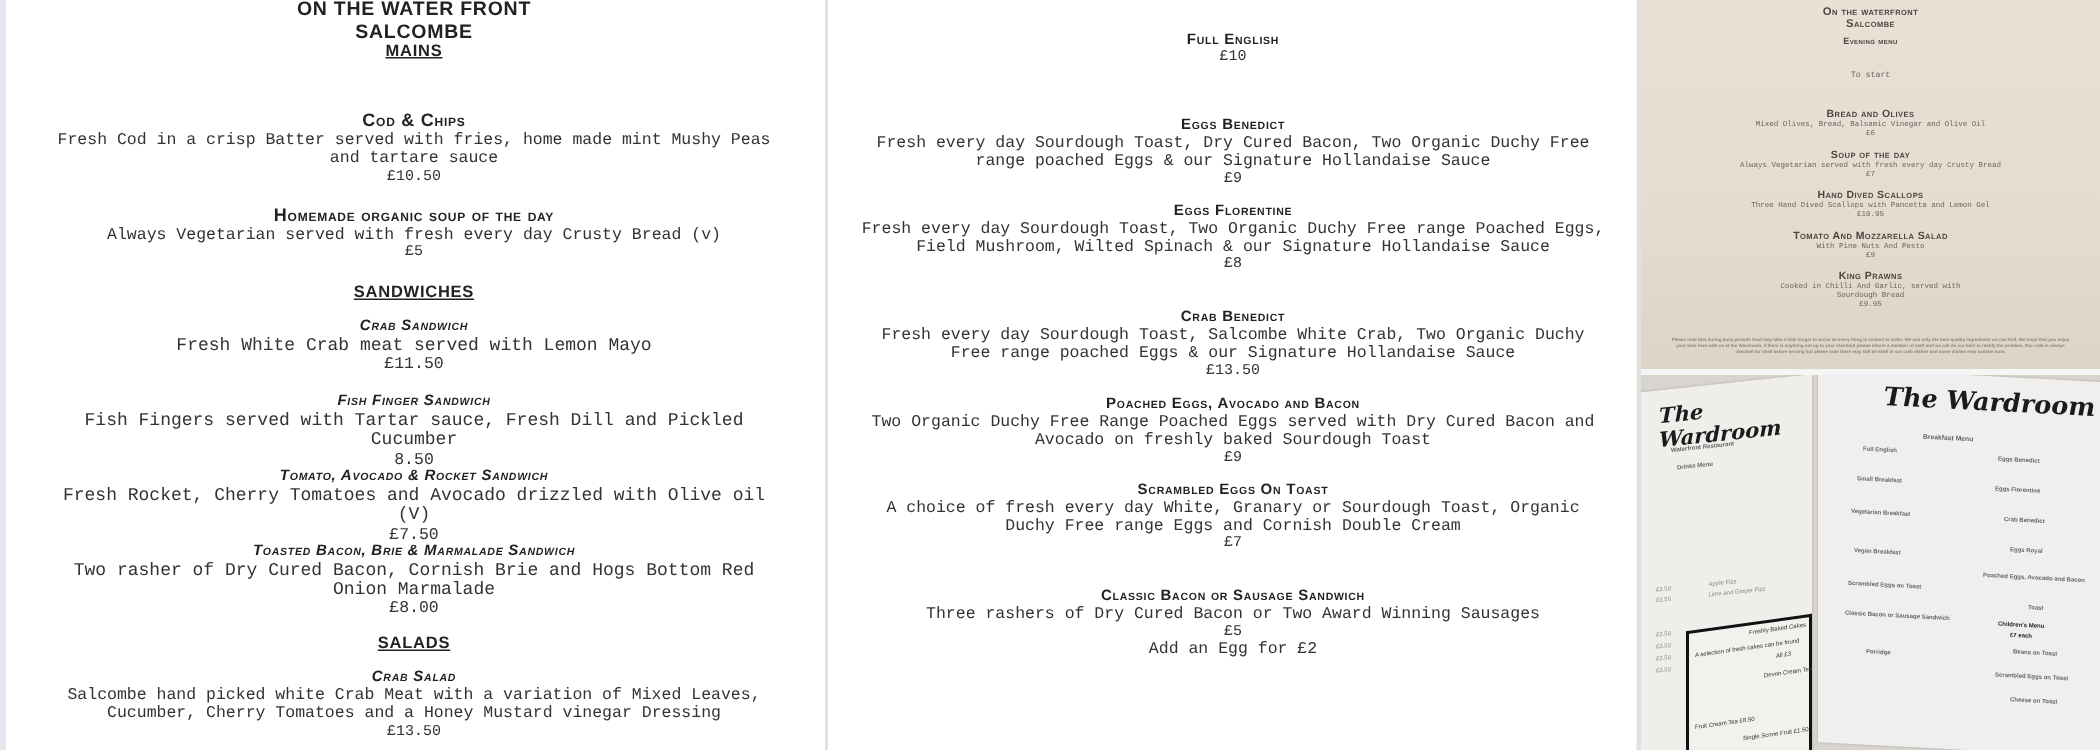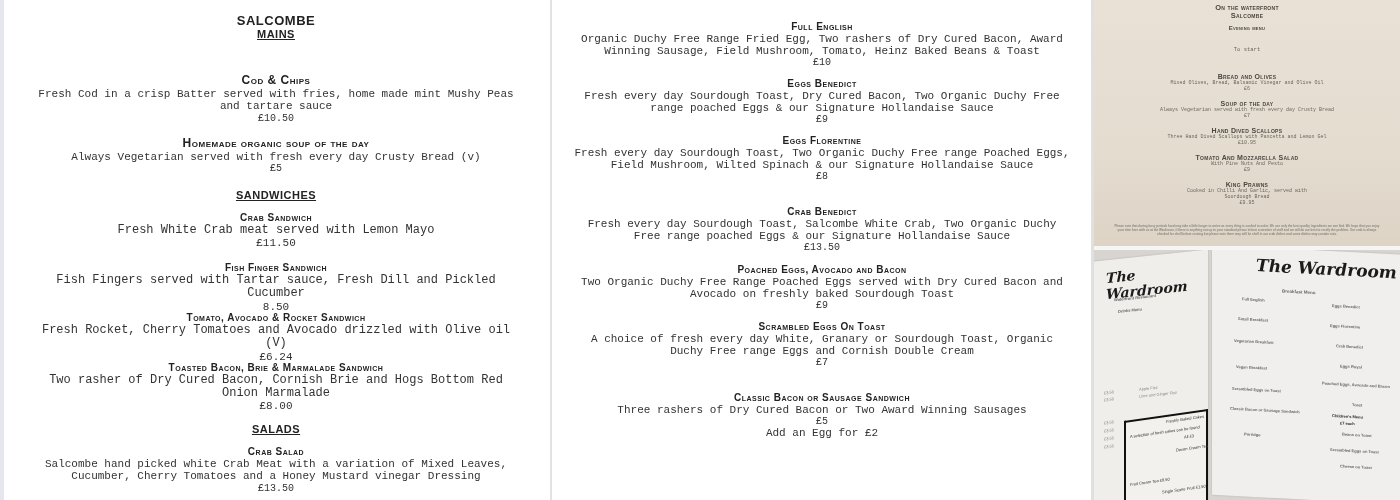--- a/index.html
+++ b/index.html
@@ -17,21 +17,21 @@
   .caps { font-family: "Liberation Sans", sans-serif; font-weight: bold; font-variant: small-caps; letter-spacing: 0.5px; color: #222; }
   .sec { font-family: "Liberation Sans", sans-serif; font-weight: bold; text-decoration: underline; letter-spacing: 0.5px; }
   .desc { font-size: 11px; color: #333; }
   .price { font-size: 10px; color: #333; }
 
   
   #p-left .t1 { position:absolute; left:0; width:544px; top:-1px; font-size:13px; }
   #p-left .t2 { position:absolute; left:0; width:544px; top:14px; font-size:13px; }
   #p-left .blk { position:absolute; left:30px; width:484px; }
   #p-left .h { font-size: 12px; }
-  #p-left .hs { font-size: 10px; }
+  #p-left .hs { font-size: 10px; font-style: italic; }
   #p-left .sec { font-size: 11px; }
 
   
   #p-mid .blk { position:absolute; left:20px; width:500px; }
   #p-mid .hs { font-size: 10px; }
   #p-mid .desc { font-size: 11px; line-height: 12px; }
 
   
   #p-rt .blk { position:absolute; left:0; width:306px; text-align:center; color:#4a4640; }
   #p-rt .hs { font-family:"Liberation Sans",sans-serif; font-weight:bold; font-variant:small-caps; font-size:7px; letter-spacing:0.3px; }
@@ -41,20 +41,21 @@
   
   .sheet { position:absolute; background:#f1efec; box-shadow: 0 0 2px rgba(0,0,0,0.2); }
   .logo { position:absolute; font-family:"DejaVu Serif", serif; font-style:italic; font-weight:bold; color:#1b1b1b; }
   .tiny { position:absolute; font-size:4px; color:#8a8a8a; font-family:"Liberation Sans",sans-serif; white-space:nowrap; }
   .smallh { position:absolute; font-size:4px; color:#666; font-family:"Liberation Sans",sans-serif; font-weight:bold; white-space:nowrap; }
 </style>
 </head>
 <body>
 
 <div class="panel doc" id="p-left">
+  <div class="caps t1" style="font-variant:normal;">ON THE WATER FRONT</div>
   <div class="caps t2" style="font-variant:normal;">SALCOMBE</div>
 
   <div class="blk sec" style="top:28px;">MAINS</div>
 
   <div class="blk" style="top:74px;">
     <div class="caps h">Cod &amp; Chips</div>
     <div class="desc" style="padding:0 0px;">Fresh Cod in a crisp Batter served with fries, home made mint Mushy Peas and tartare sauce</div>
     <div class="price">£10.50</div>
   </div>
 
@@ -74,42 +75,41 @@
 
   <div class="blk" style="top:262px;">
     <div class="caps hs">Fish Finger Sandwich</div>
     <div class="desc" style="font-size:12px;">Fish Fingers served with Tartar sauce, Fresh Dill and Pickled Cucumber</div>
     <div class="desc" style="font-size:11px;text-align:center;">8.50</div>
   </div>
 
   <div class="blk" style="top:312px;">
     <div class="caps hs">Tomato, Avocado &amp; Rocket Sandwich</div>
     <div class="desc" style="font-size:12px;">Fresh Rocket, Cherry Tomatoes and Avocado drizzled with Olive oil (V)</div>
-    <div class="desc" style="font-size:11px;">£6.24</div>
+    <div class="desc" style="font-size:11px;">£7.50</div>
   </div>
 
   <div class="blk" style="top:362px;">
     <div class="caps hs">Toasted Bacon, Brie &amp; Marmalade Sandwich</div>
     <div class="desc" style="font-size:12px; line-height:13px;">Two rasher of Dry Cured Bacon, Cornish Brie and Hogs Bottom Red Onion Marmalade</div>
     <div class="desc" style="font-size:11px;">£8.00</div>
   </div>
 
   <div class="blk sec" style="top:423px;">SALADS</div>
 
   <div class="blk" style="top:446px;">
     <div class="caps hs">Crab Salad</div>
     <div class="desc">Salcombe hand picked white Crab Meat with a variation of Mixed Leaves, Cucumber, Cherry Tomatoes and a Honey Mustard vinegar Dressing</div>
     <div class="price">£13.50</div>
   </div>
 </div>
 
 <div class="panel doc" id="p-mid">
   <div class="blk" style="top:21px;">
     <div class="caps hs">Full English</div>
-    <div class="desc">Organic Duchy Free Range Fried Egg, Two rashers of Dry Cured Bacon, Award Winning Sausage, Field Mushroom, Tomato, Heinz Baked Beans &amp; Toast</div>
     <div class="price">£10</div>
   </div>
   <div class="blk" style="top:78px;">
     <div class="caps hs">Eggs Benedict</div>
     <div class="desc">Fresh every day Sourdough Toast, Dry Cured Bacon, Two Organic Duchy Free range poached Eggs &amp; our Signature Hollandaise Sauce</div>
     <div class="price">£9</div>
   </div>
   <div class="blk" style="top:135px;">
     <div class="caps hs">Eggs Florentine</div>
     <div class="desc">Fresh every day Sourdough Toast, Two Organic Duchy Free range Poached Eggs, Field Mushroom, Wilted Spinach &amp; our Signature Hollandaise Sauce</div>

